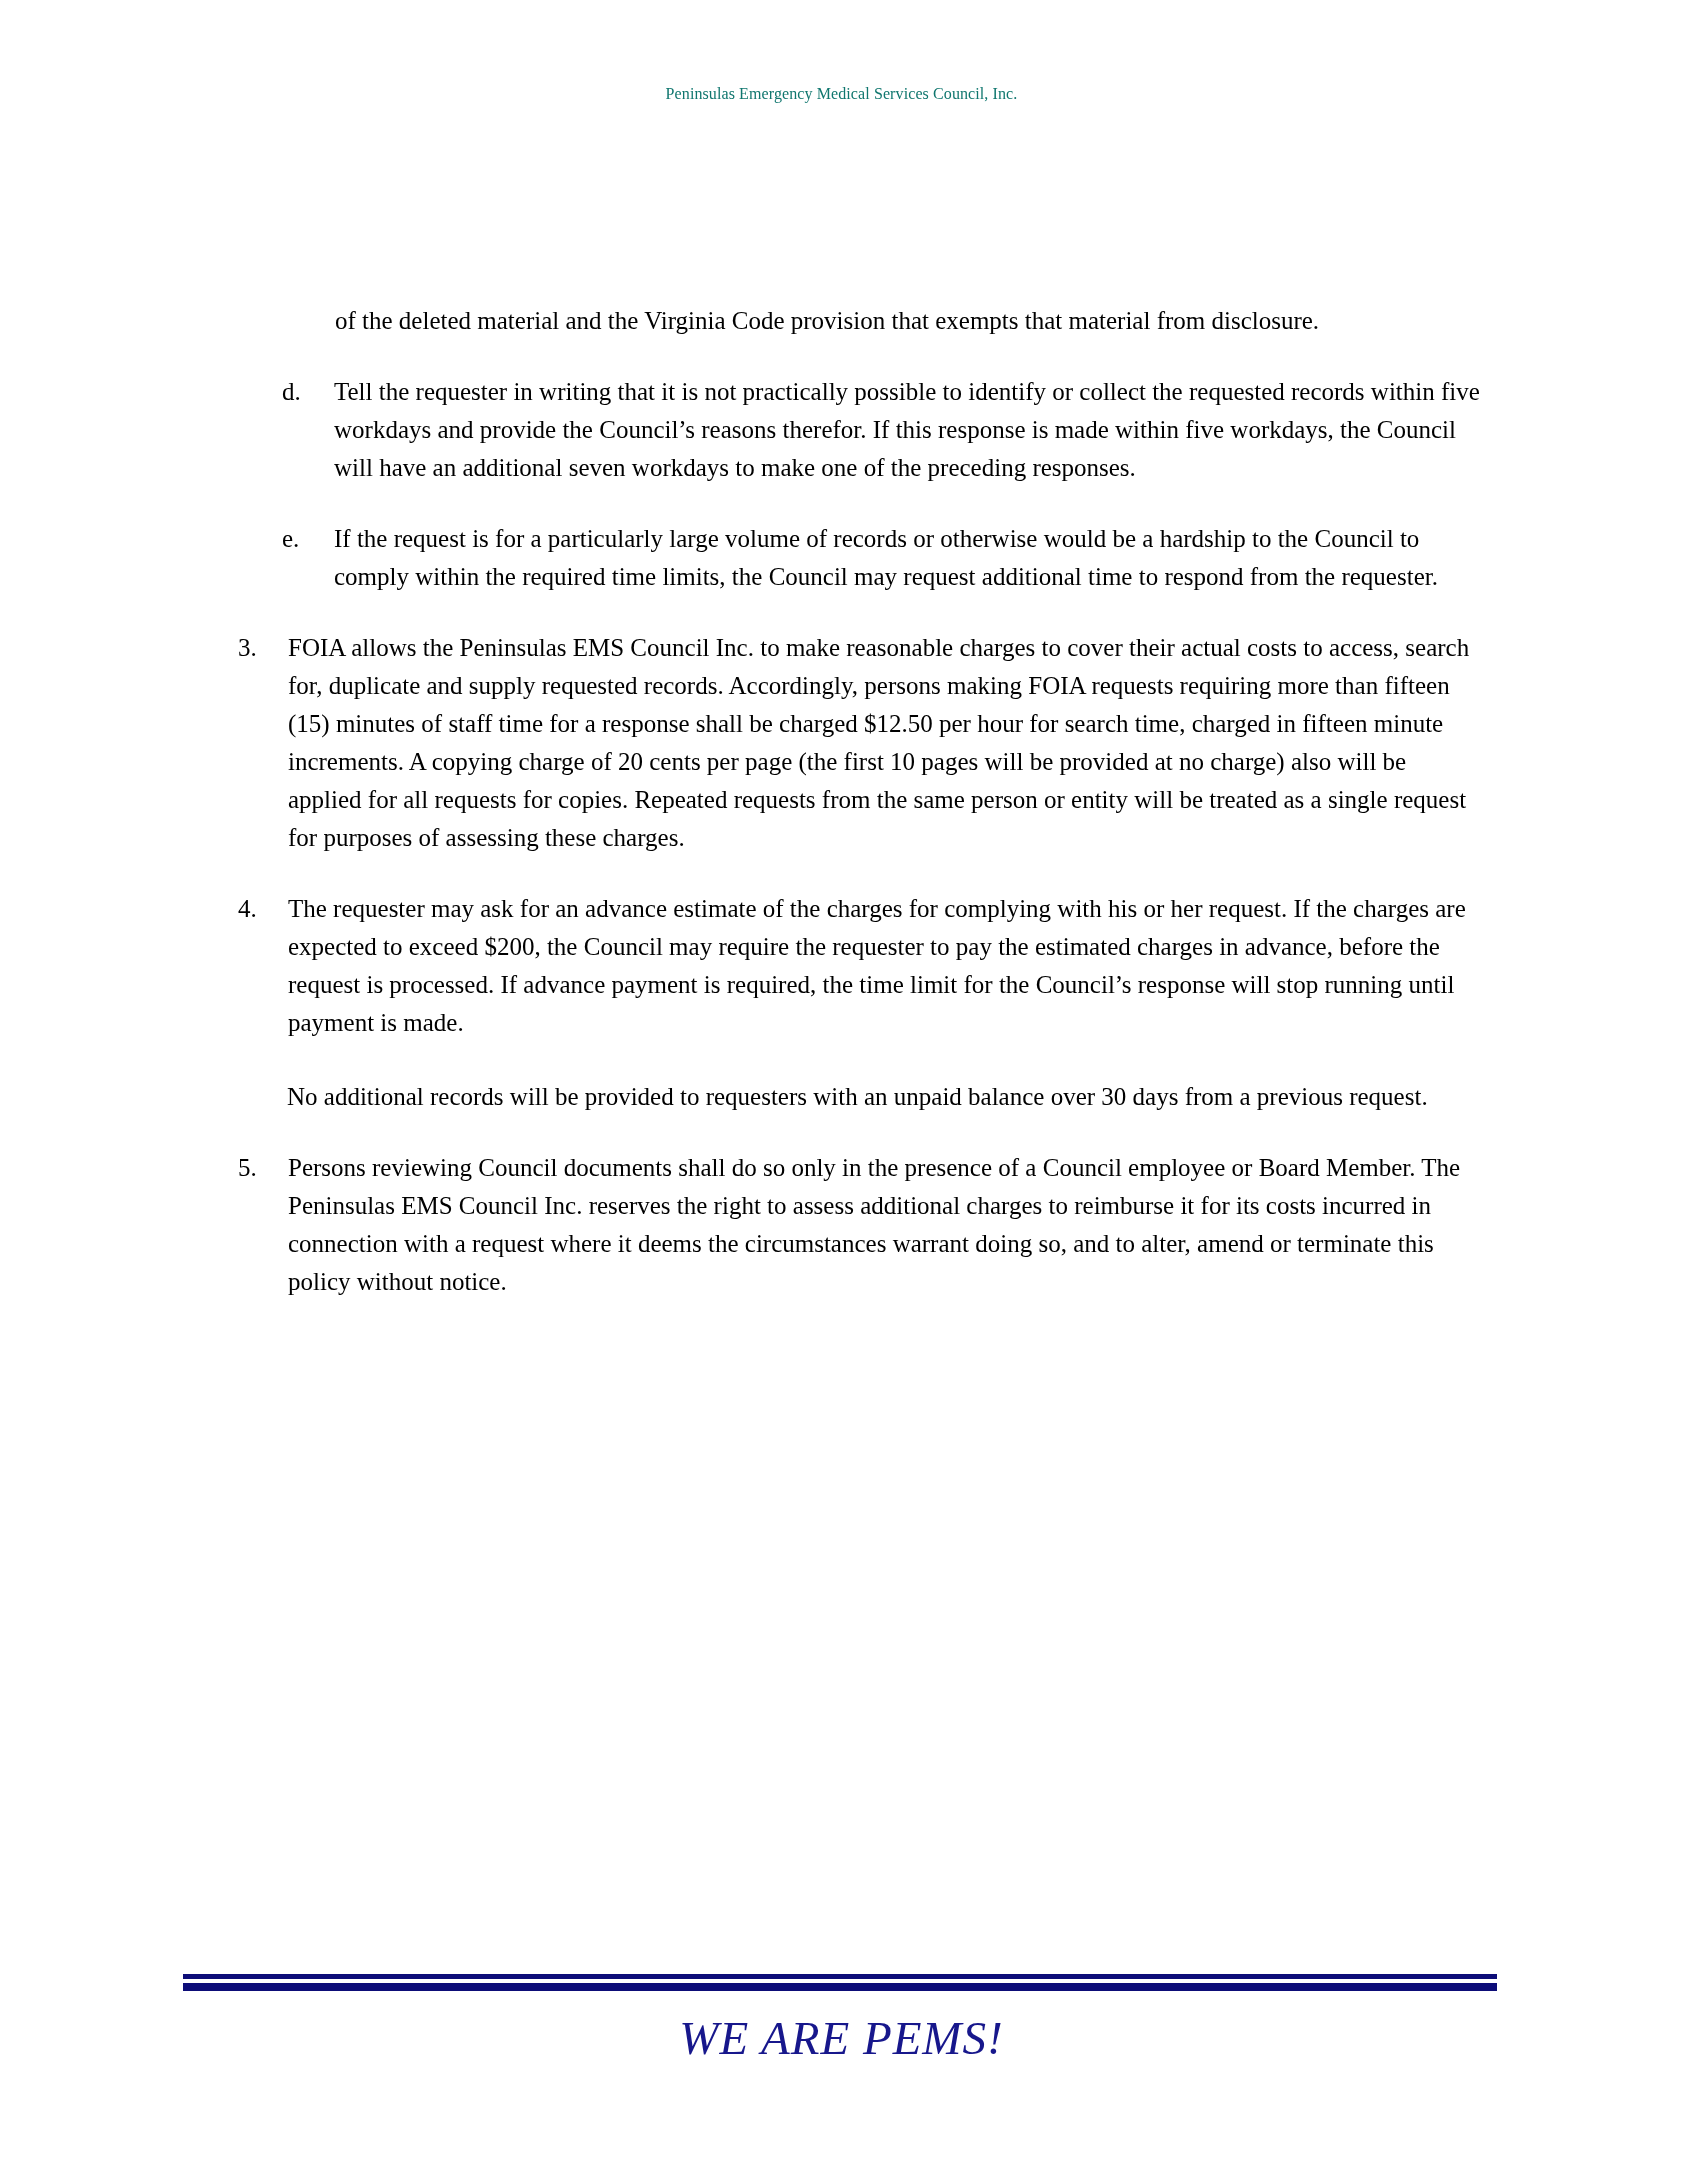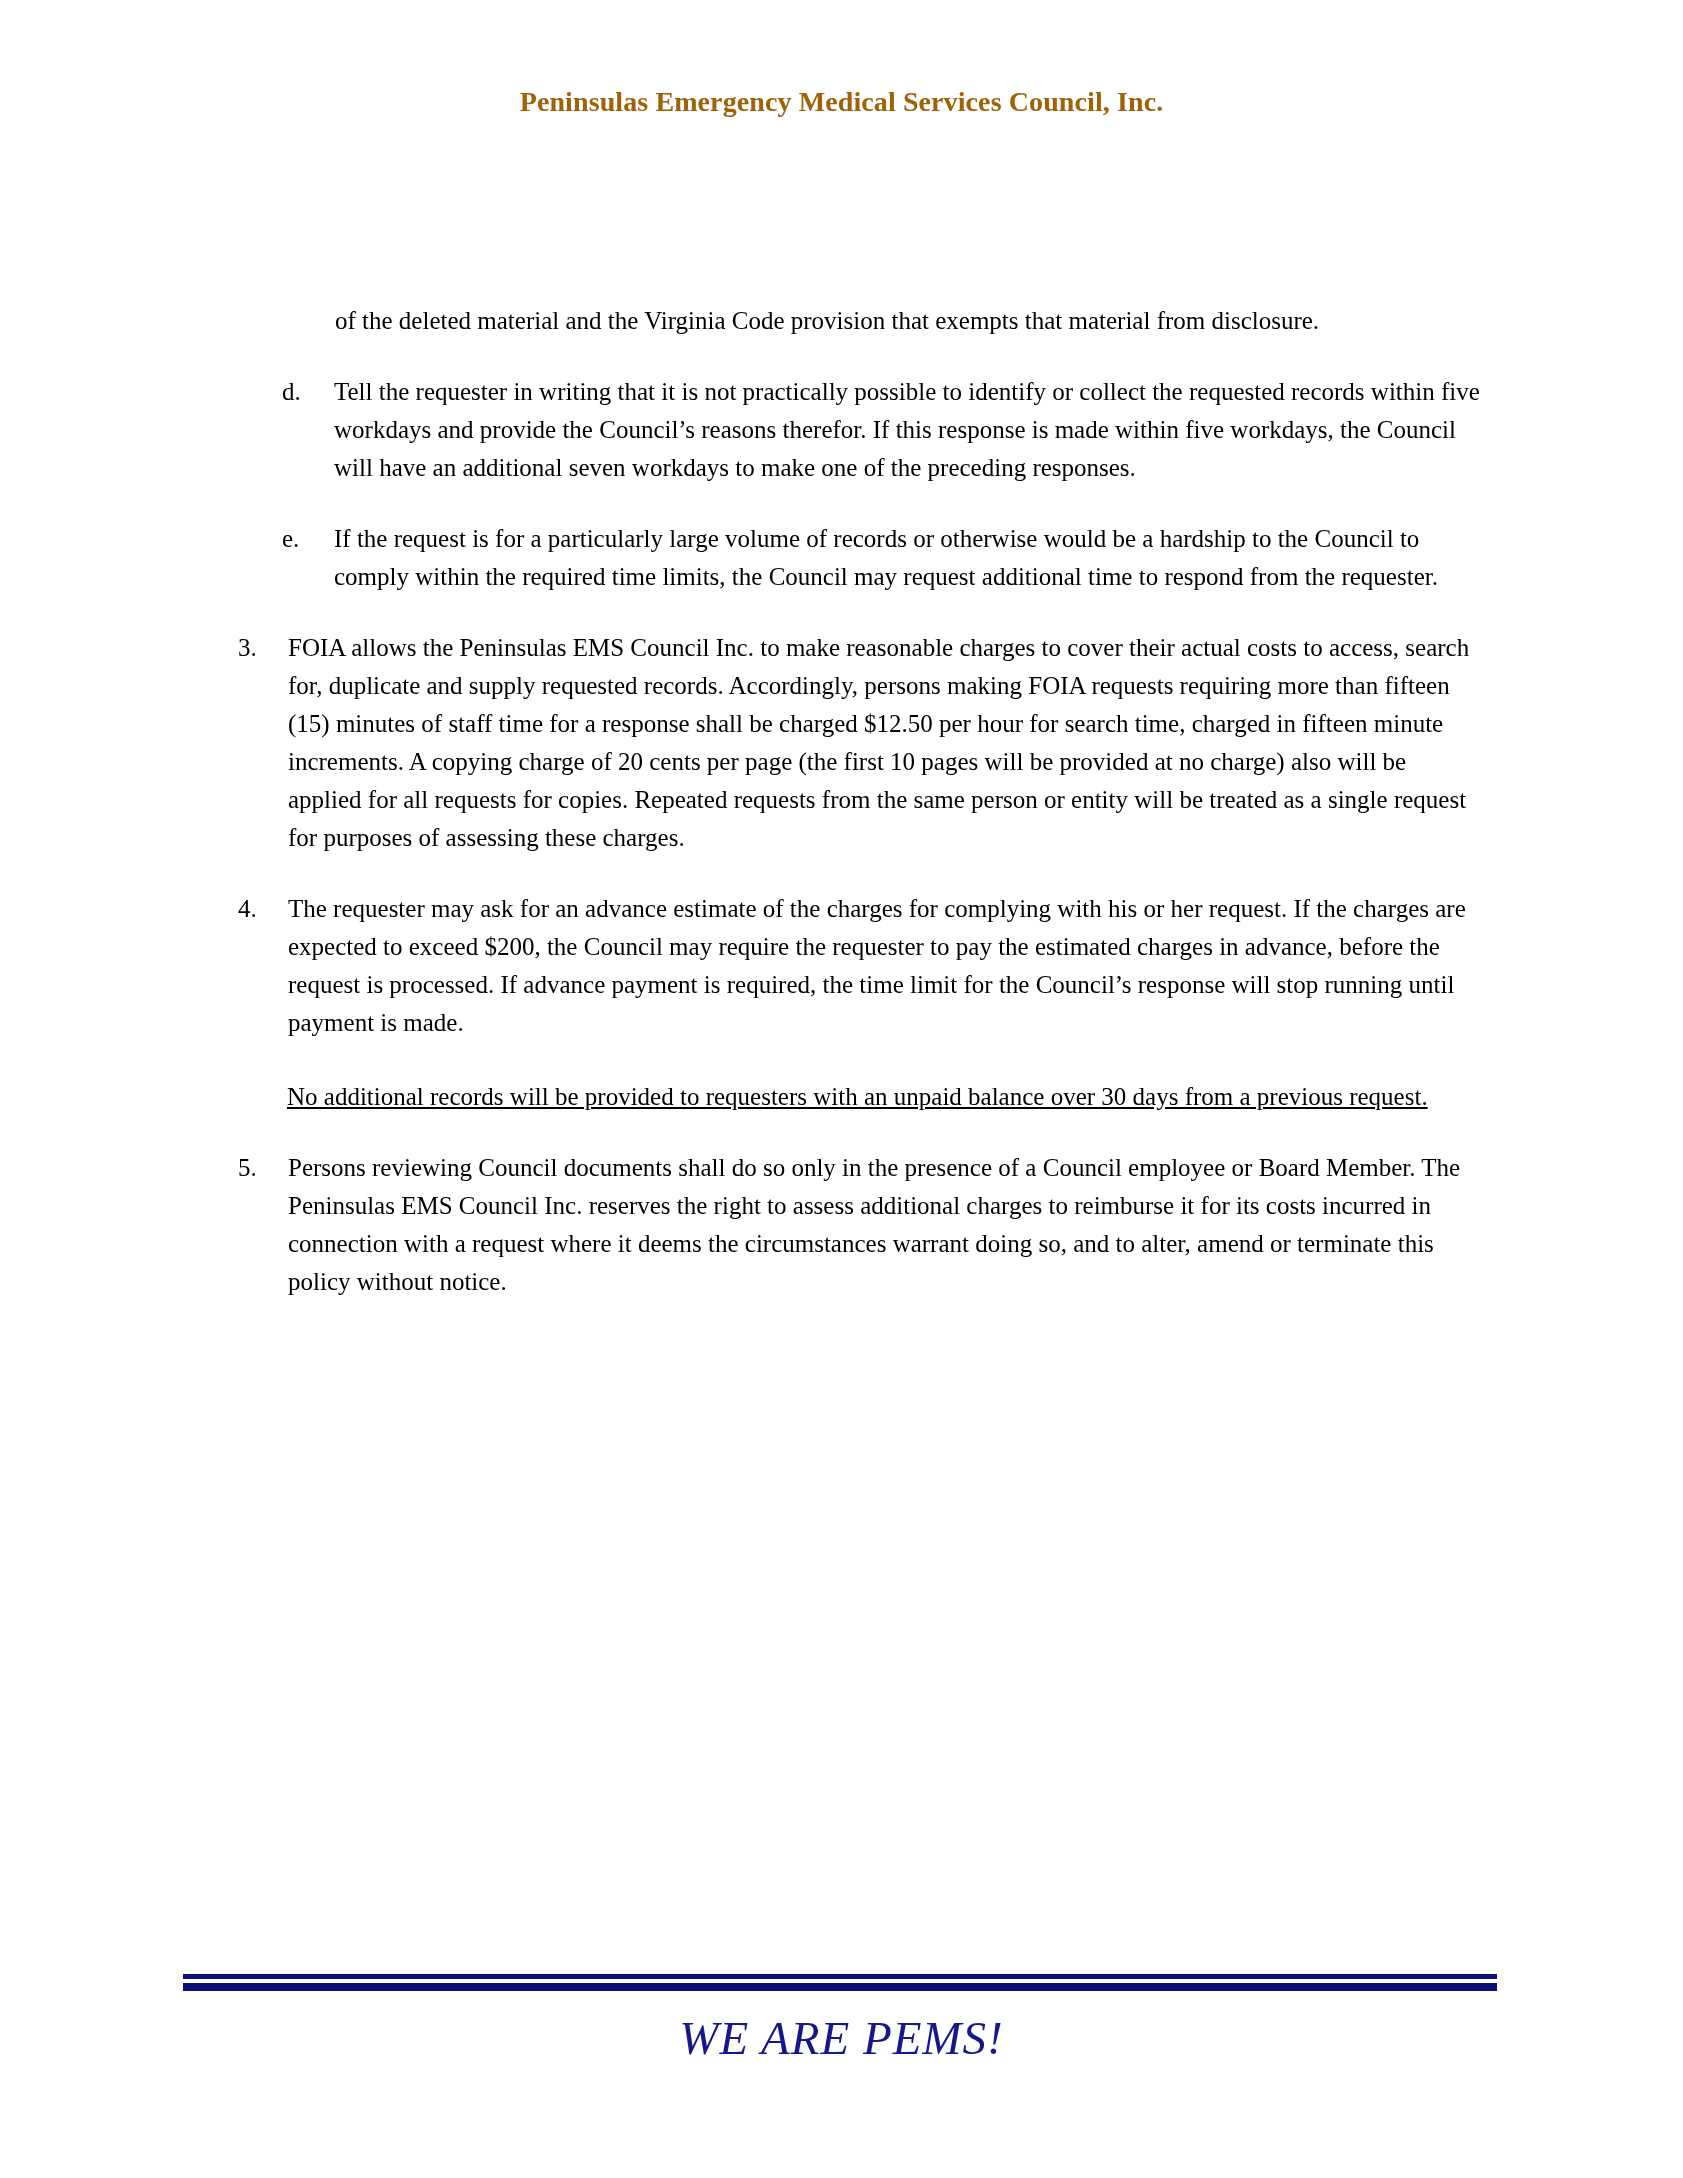--- a/index.html
+++ b/index.html
@@ -24,24 +24,24 @@
   .doc-header {
     position: absolute;
     top: 85px;
     left: 0;
     width: 1683px;
     text-align: center;
   }
 
   .header-title {
     font-family: "Liberation Serif", "DejaVu Serif", serif;
-    font-weight: bold;
-    font-size: 28px;
+    font-weight: normal;
+    font-size: 16px;
     letter-spacing: 0.1px;
-    color: #a16207;
+    color: #0f766e;
     line-height: 1.18;
     white-space: nowrap;
   }
 
   .header-subtitle {
     font-family: "Liberation Serif", "DejaVu Serif", serif;
     font-style: italic;
     font-weight: normal;
     font-size: 19px;
     color: #000000;
@@ -104,21 +104,20 @@
     width: 40px;
     text-align: left;
   }
 
   
   .block.sub-paragraph {
     margin-left: 287px;
     margin-right: 213px;
     margin-top: 36px;
     margin-bottom: 33px;
-    text-decoration: underline;
   }
 
   .block .body-text {
     display: block;
     text-align: left;
   }
 
   
   .doc-footer {
     position: absolute;

